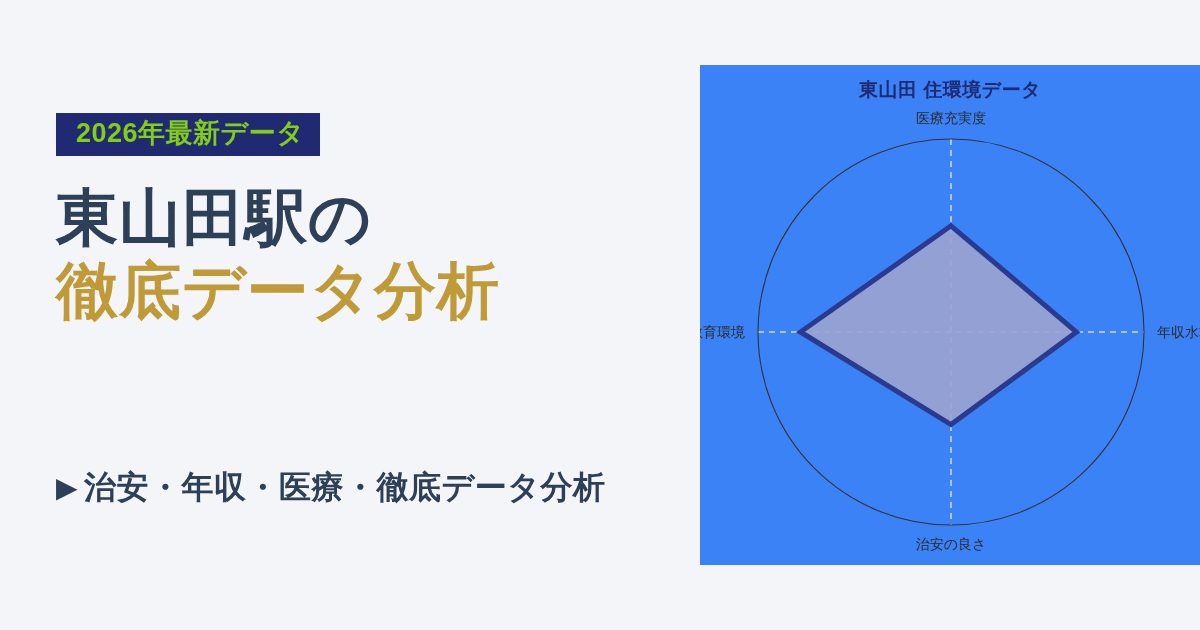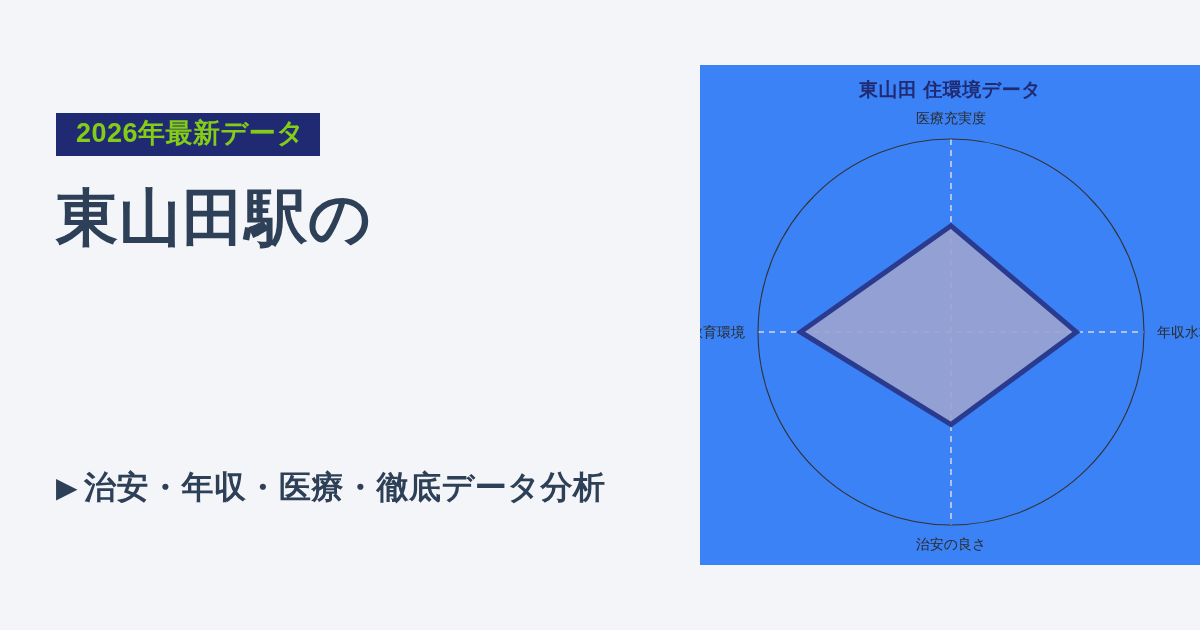--- a/index.html
+++ b/index.html
@@ -108,20 +108,21 @@
 </style>
 </head>
 <body>
 
 <div class="left-col">
 
   <div class="badge">2026年最新データ</div>
 
   <div class="headline">
     <div class="headline-line hl-dark">東山田駅の</div>
+    <div class="headline-line hl-gold">徹底データ分析</div>
   </div>
 
   <div class="subtitle">
     <span class="sub-caret">▶</span>
     <span>治安・年収・医療・徹底データ分析</span>
   </div>
 
 </div>
 
 <div class="chart-panel">

